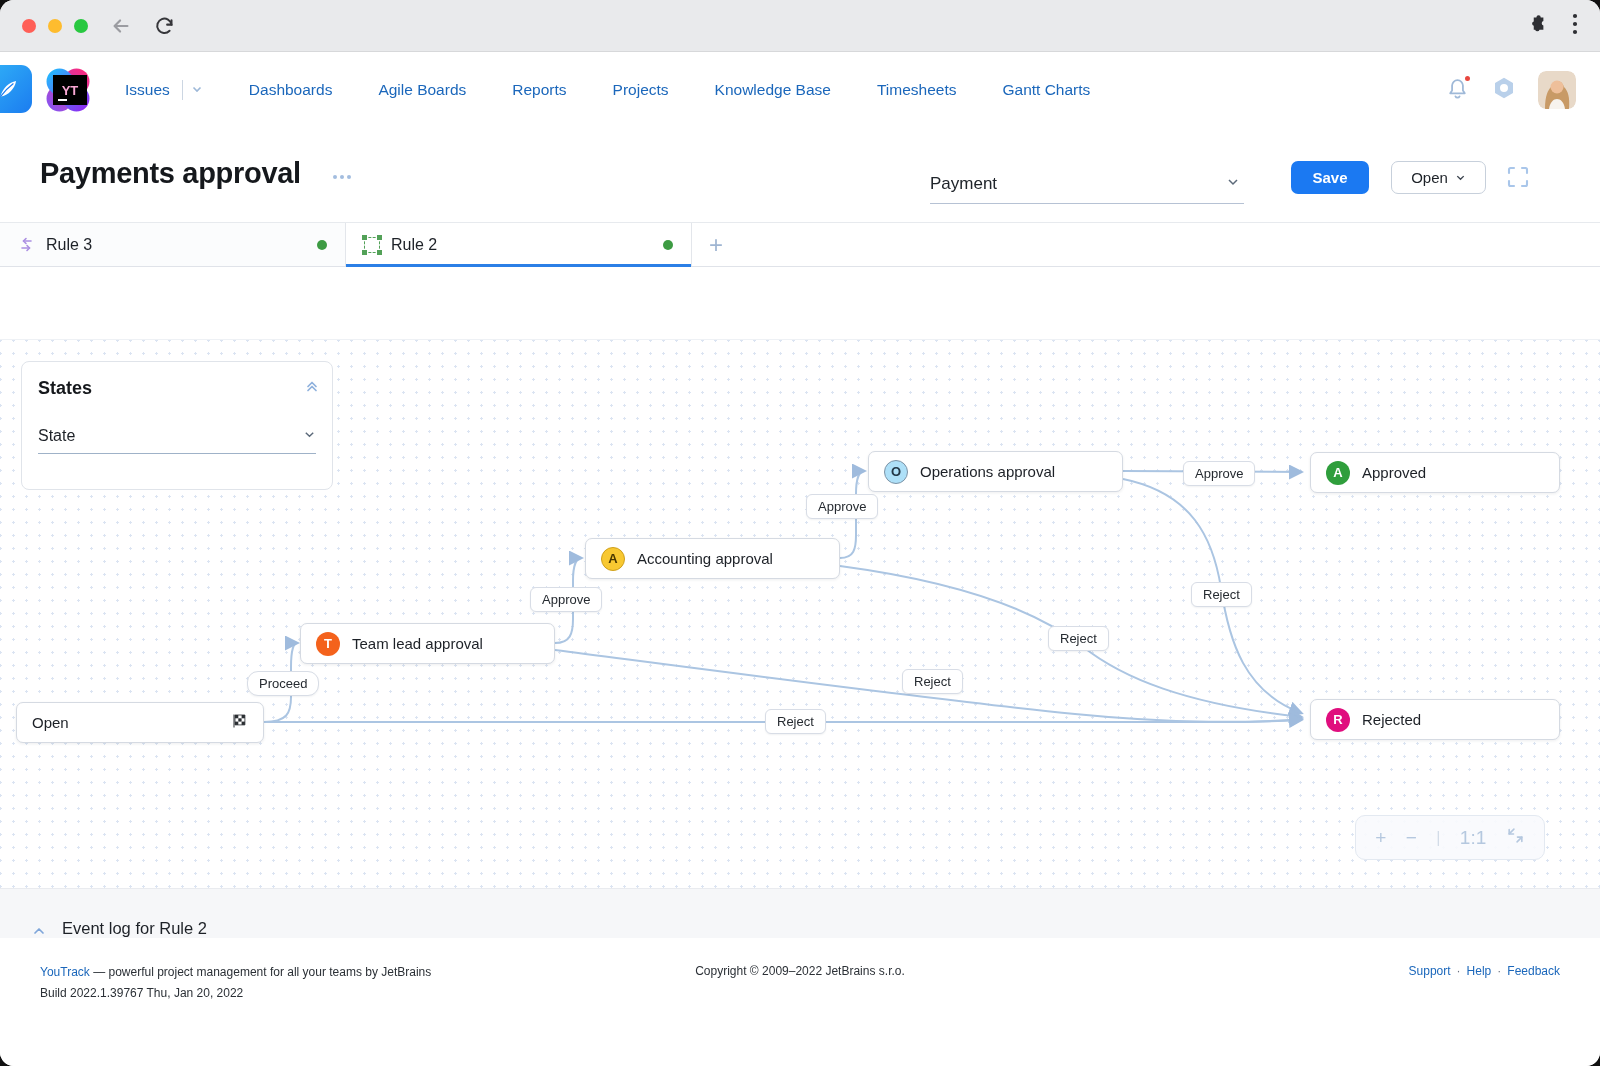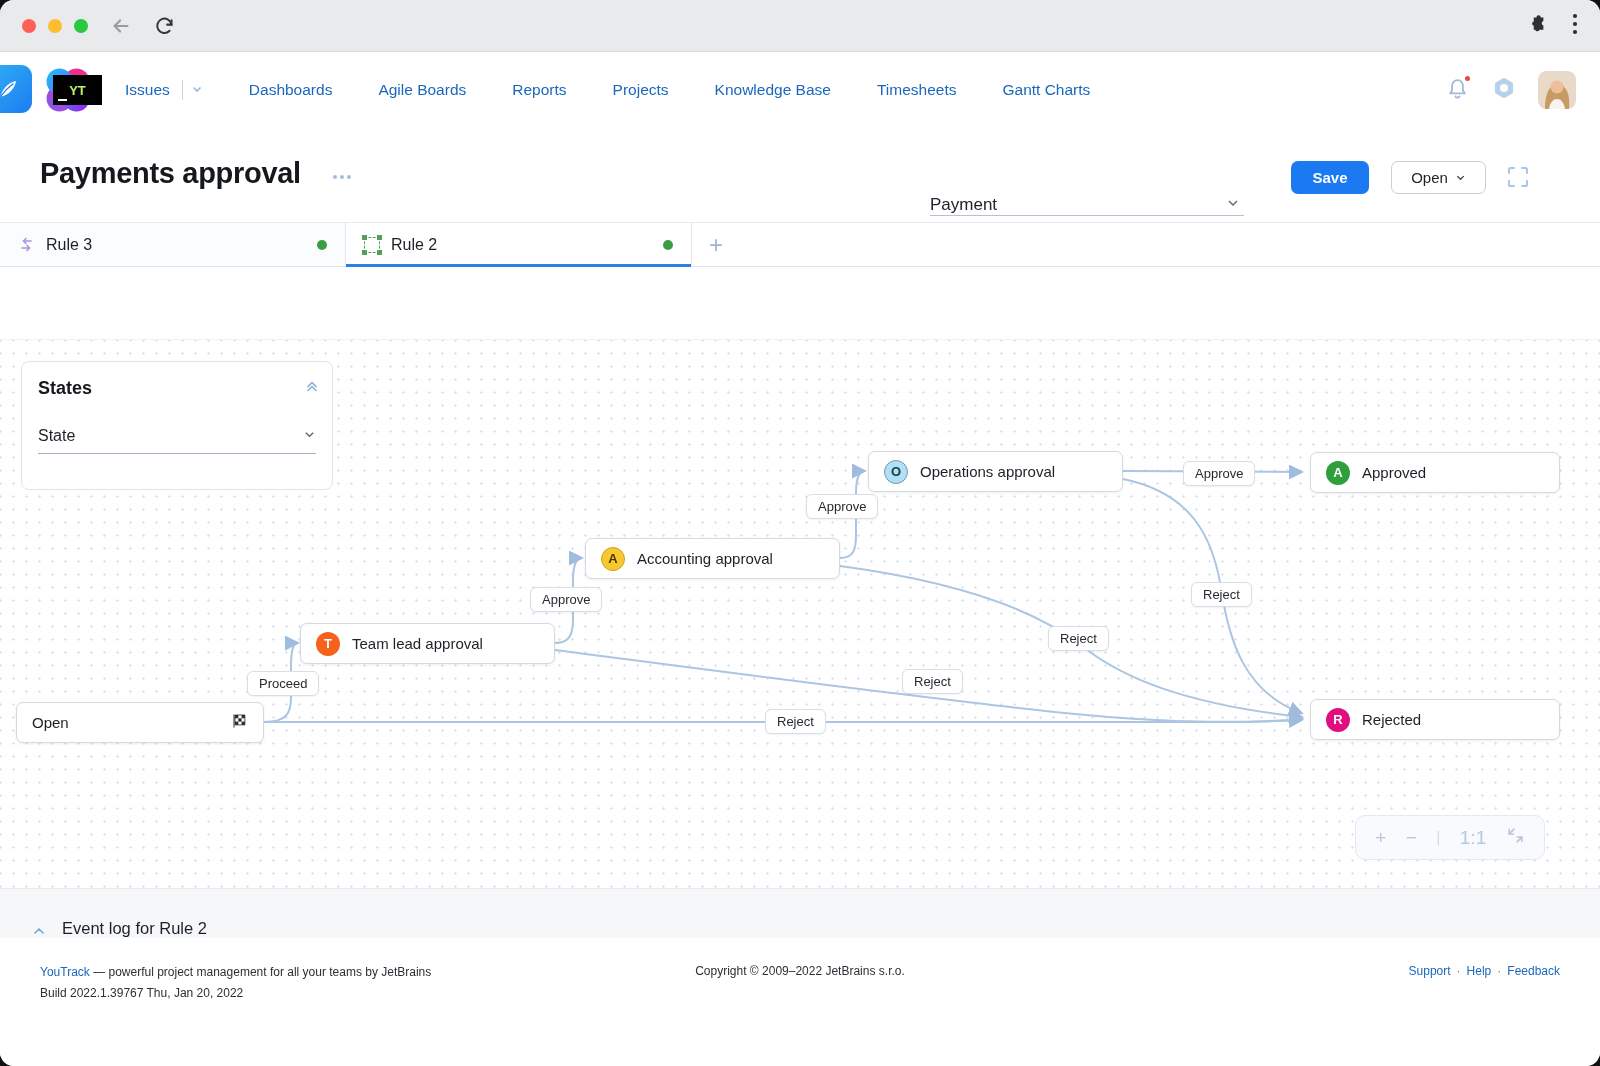--- a/index.html
+++ b/index.html
@@ -18,40 +18,40 @@
   .chrome-right { margin-left:auto; display:flex; align-items:center; gap:26px; }
 
   
   .navbar { position:absolute; top:52px; left:0; right:0; height:76px; background:#fff; }
   .app-badge { position:absolute; left:-16px; top:13px; width:48px; height:48px; border-radius:11px;
                background:linear-gradient(135deg,#31b2f7,#1b7cf0); display:flex; align-items:center; justify-content:center; }
   .yt-logo { position:absolute; left:42px; top:12px; width:52px; height:52px; }
   .yt-cap { position:absolute; left:13px; top:1px; width:26px; height:50px; border-radius:13px; }
   .yt-cap.a { background:linear-gradient(180deg,#fb2a7f,#8a53f0); transform:rotate(45deg); }
   .yt-cap.b { background:linear-gradient(180deg,#24b6fe,#8d2df2); transform:rotate(-45deg); }
-  .yt-black { position:absolute; left:11px; top:11px; width:49px; height:30px; background:#000; color:#bef264;
+  .yt-black { position:absolute; left:11px; top:11px; width:34px; height:30px; background:#000; color:#f9a8d4;
               font-weight:700; font-size:13px; display:flex; align-items:center; justify-content:center; letter-spacing:0; }
   .yt-black .underscore { position:absolute; left:5px; bottom:4px; width:9px; height:2.5px; background:#fff; }
   .nav-items { position:absolute; left:125px; top:0; height:76px; display:flex; align-items:center; }
   .nav-item { color:#1b67bb; font-size:15.5px; cursor:pointer; }
   .nav-sep { width:1px; height:20px; background:#ccd6e2; margin:0 8px 0 12px; }
   .nav-gap { width:46px; }
   .nav-right { position:absolute; right:24px; top:0; height:76px; display:flex; align-items:center; gap:22px; }
   .bell-wrap { position:relative; }
   .bell-dot { position:absolute; right:-2px; top:-2px; width:9px; height:9px; border-radius:50%;
               background:#e8473f; border:2px solid #fff; }
   .avatar { width:38px; height:38px; border-radius:8px; overflow:hidden; display:block; }
 
   
   .page-title { position:absolute; left:40px; top:157px; font-size:29px; font-weight:700; color:#15181c; letter-spacing:-0.3px; }
   .dots-icon { display:inline-flex; gap:3px; align-items:center; }
   .dots-icon i { width:4px; height:4px; border-radius:50%; background:#a3bddf; display:block; }
   .title-more { position:absolute; left:333px; top:175px; }
-  .project-select { position:absolute; left:930px; top:176px; width:314px; height:40px;
-                    border-bottom:1px solid #b6c2d4; display:flex; align-items:flex-end; cursor:pointer; }
+  .project-select { position:absolute; left:930px; top:164px; width:314px; height:40px;
+                    border-bottom:1px solid #b6c2d4; display:flex; align-items:center; cursor:pointer; }
   .project-select span { font-size:17px; color:#20252b; }
   .project-select .chev { margin-left:auto; margin-right:4px; }
   .save-btn { position:absolute; left:1291px; top:161px; width:78px; height:33px; background:#1b79f2; color:#fff;
               border:none; border-radius:7px; font-size:15px; font-weight:700; font-family:inherit; cursor:pointer; }
   .open-btn { position:absolute; left:1391px; top:161px; width:95px; height:33px; background:#fff;
               border:1px solid #c7d0db; border-radius:7px; font-size:15px; color:#1d2228; font-family:inherit;
               display:flex; align-items:center; justify-content:center; gap:7px; cursor:pointer; }
   .fullscreen-btn { position:absolute; left:1506px; top:165px; background:none; border:none; cursor:pointer; }
 
   
@@ -115,21 +115,21 @@
   .node-open     { left:16px;  top:362px; width:248px; }
   .node-team     { left:300px; top:283px; width:255px; }
   .node-acct     { left:585px; top:198px; width:255px; }
   .node-ops      { left:868px; top:111px; width:255px; }
   .node-approved { left:1310px; top:112px; width:250px; }
   .node-rejected { left:1310px; top:359px; width:250px; }
   .flag { margin-left:auto; }
 
   .edge-label { position:absolute; background:#fff; border:1px solid #d8dde6; border-radius:6px;
                 padding:4px 11px; font-size:13px; color:#262b31; box-shadow:0 1px 2px rgba(25,35,55,.06); cursor:pointer; }
-  .el-proceed  { left:247px; top:331px; }
+  .el-proceed  { left:247px; top:331px;border-radius:11px; }
   .el-approve1 { left:530px; top:247px; }
   .el-approve2 { left:806px; top:154px; }
   .el-approve3 { left:1183px; top:121px; }
   .el-reject1  { left:1191px; top:242px; }
   .el-reject2  { left:1048px; top:286px; }
   .el-reject3  { left:902px;  top:329px; }
   .el-reject4  { left:765px;  top:369px; }
 
   .zoom-toolbar { position:absolute; left:1355px; top:475px; width:190px; height:45px;
                   background:rgba(248,250,253,.92); border:1px solid #e3e9f1; border-radius:10px;

